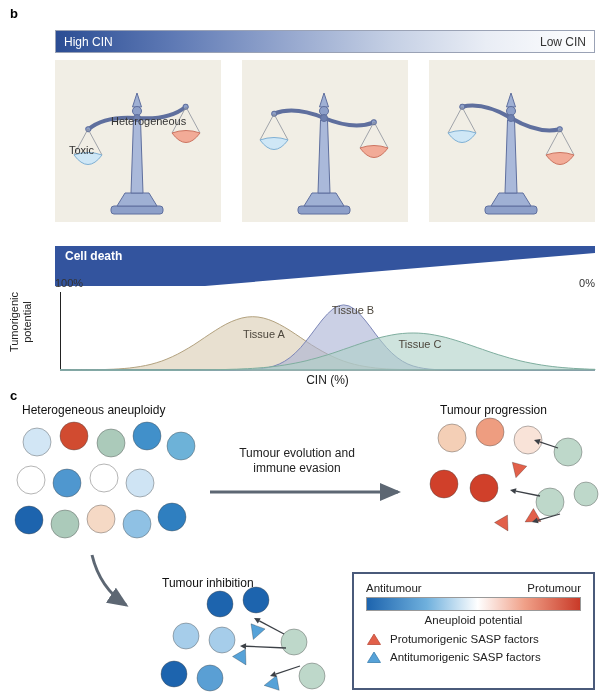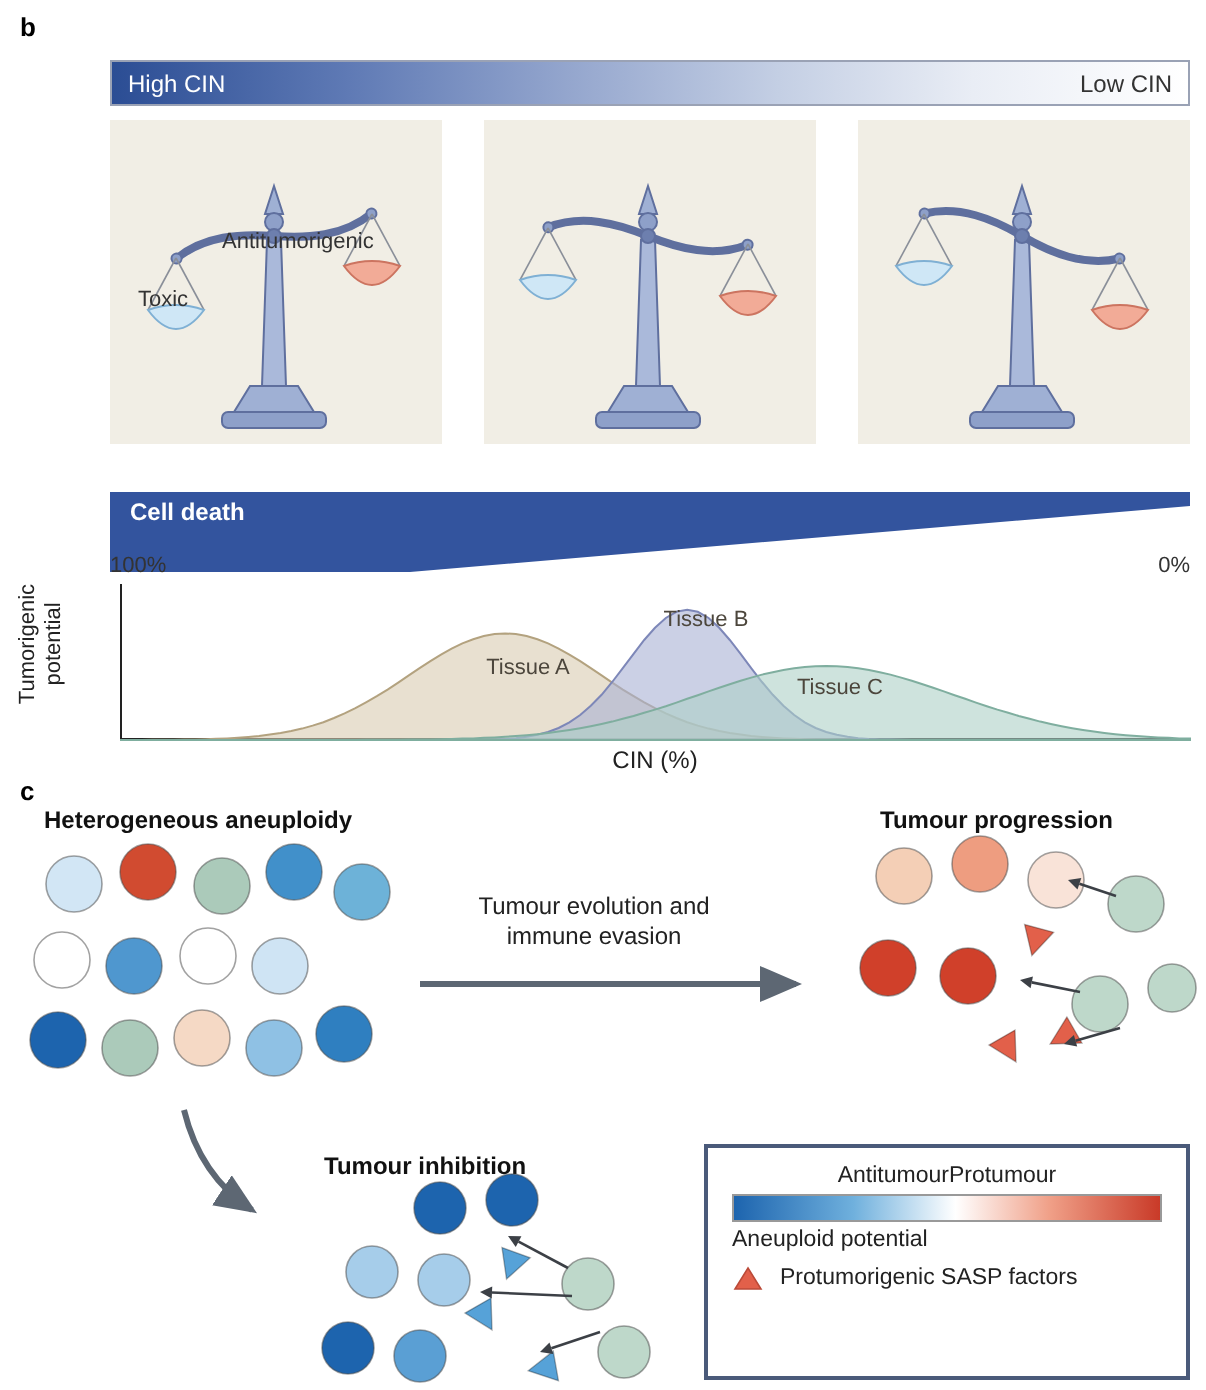--- a/index.html
+++ b/index.html
@@ -12,27 +12,27 @@
   .cin-right{color:#333}
   .scale-panel{position:absolute;width:166px;height:162px;background:#f1eee5}
   .pan-label{position:absolute;font-size:11px;color:#333}
   .celldeath-wrap{position:absolute}
   .celldeath-label{position:absolute;left:10px;top:3px;color:#fff;font-weight:bold;font-size:12px}
   .pct{position:absolute;font-size:11px;color:#333}
   .tissue-label{position:absolute;font-size:11px;color:#4c463c;text-align:center;line-height:12px}
   .axis-label{position:absolute;font-size:12px;color:#222;text-align:center}
   .ylabel{position:absolute;left:8px;top:368px;width:92px;font-size:11px;line-height:13px;text-align:center;
     transform:rotate(-90deg);transform-origin:0 0;color:#222}
-  .heading{position:absolute;font-weight:bold;font-size:12px;color:#111}
+  .heading{position:absolute;font-weight:normal;font-size:12px;color:#111}
   .flow-label{position:absolute;font-size:12px;color:#222;line-height:15px}
   .legend{position:absolute;box-sizing:border-box;border:2px solid #4a5a7a;background:#fff;padding:8px 12px}
-  .legend-poles{display:flex;justify-content:center;font-size:11.5px;margin-bottom:3px;color:#222}
+  .legend-poles{display:flex;justify-content:space-between;font-size:11.5px;margin-bottom:3px;color:#222}
   .legend-grad{height:12px;border:1px solid #999;
     background:linear-gradient(90deg,#1d64ae 0%,#6fb0dd 28%,#ffffff 52%,#f0a088 74%,#c93a28 100%)}
-  .legend-grad-label{font-size:11.5px;margin:3px 0 6px;color:#222}
+  .legend-grad-label{text-align:center;font-size:11.5px;margin:3px 0 6px;color:#222}
   .legend-row{display:flex;align-items:center;gap:8px;font-size:11.5px;margin-top:4px;color:#222}
   svg{display:block}
 </style>
 </head>
 <body>
 
 <div class="page">
 
   <div class="panel-letter" style="left:10px;top:6px">b</div>
 
@@ -61,21 +61,21 @@
           <line x1="33" y1="69" x2="47" y2="95"></line>
       </g>
       <path d="M19,95 Q33,114 47,95 Q33,90 19,95 Z" fill="#cfe7f6" stroke="#7fb0d4"></path>
       <g stroke="#8a8f99" stroke-width="0.8">
         <line x1="131" y1="47" x2="117" y2="73"></line>
           <line x1="131" y1="47" x2="145" y2="73"></line>
       </g>
       <path d="M117,73 Q131,92 145,73 Q131,68 117,73 Z" fill="#f2ab97" stroke="#cc7460"></path>
     </svg>
     <div class="pan-label" style="left:14px;top:84px">Toxic</div>
-    <div class="pan-label" style="left:56px;top:55px">Antitumorigenic</div>
+    <div class="pan-label" style="left:56px;top:55px">Heterogeneous</div>
   </div>
 
   <div class="scale-panel" style="left:242px;top:60px">
     <svg width="166" height="162" viewBox="0 0 166 162">
       <g stroke="#5f6f9e" stroke-width="1">
         <rect x="56" y="146" width="52" height="8" rx="3" fill="#8ea0c9"></rect>
         <path d="M62,146 L102,146 L94,133 L70,133 Z" fill="#9fb0d4"></path>
         <path d="M78.5,60 L85.5,60 L88,133 L76,133 Z" fill="#aab9da"></path>
         <polygon points="82,33 86.5,47 77.5,47" fill="#9fb0d4"></polygon>
         <circle cx="82" cy="51" r="4.5" fill="#8ea0c9"></circle>
@@ -230,15 +230,21 @@
       <span>Protumour</span>
     </div>
     <div class="legend-grad"></div>
     <div class="legend-grad-label">Aneuploid potential</div>
     <div class="legend-row">
       <svg width="16" height="14">
         <polygon points="8,2 14.5,12.5 1.5,12.5" fill="#e2604a" stroke="#bb4a38" stroke-width="0.8"></polygon>
       </svg>
       <span>Protumorigenic SASP factors</span>
     </div>
+    <div class="legend-row">
+      <svg width="16" height="14">
+        <polygon points="8,2 14.5,12.5 1.5,12.5" fill="#56a2d8" stroke="#3a7fb0" stroke-width="0.8"></polygon>
+      </svg>
+      <span>Antitumorigenic SASP factors</span>
+    </div>
   </div>
 
 </div>
 
 </body></html>

